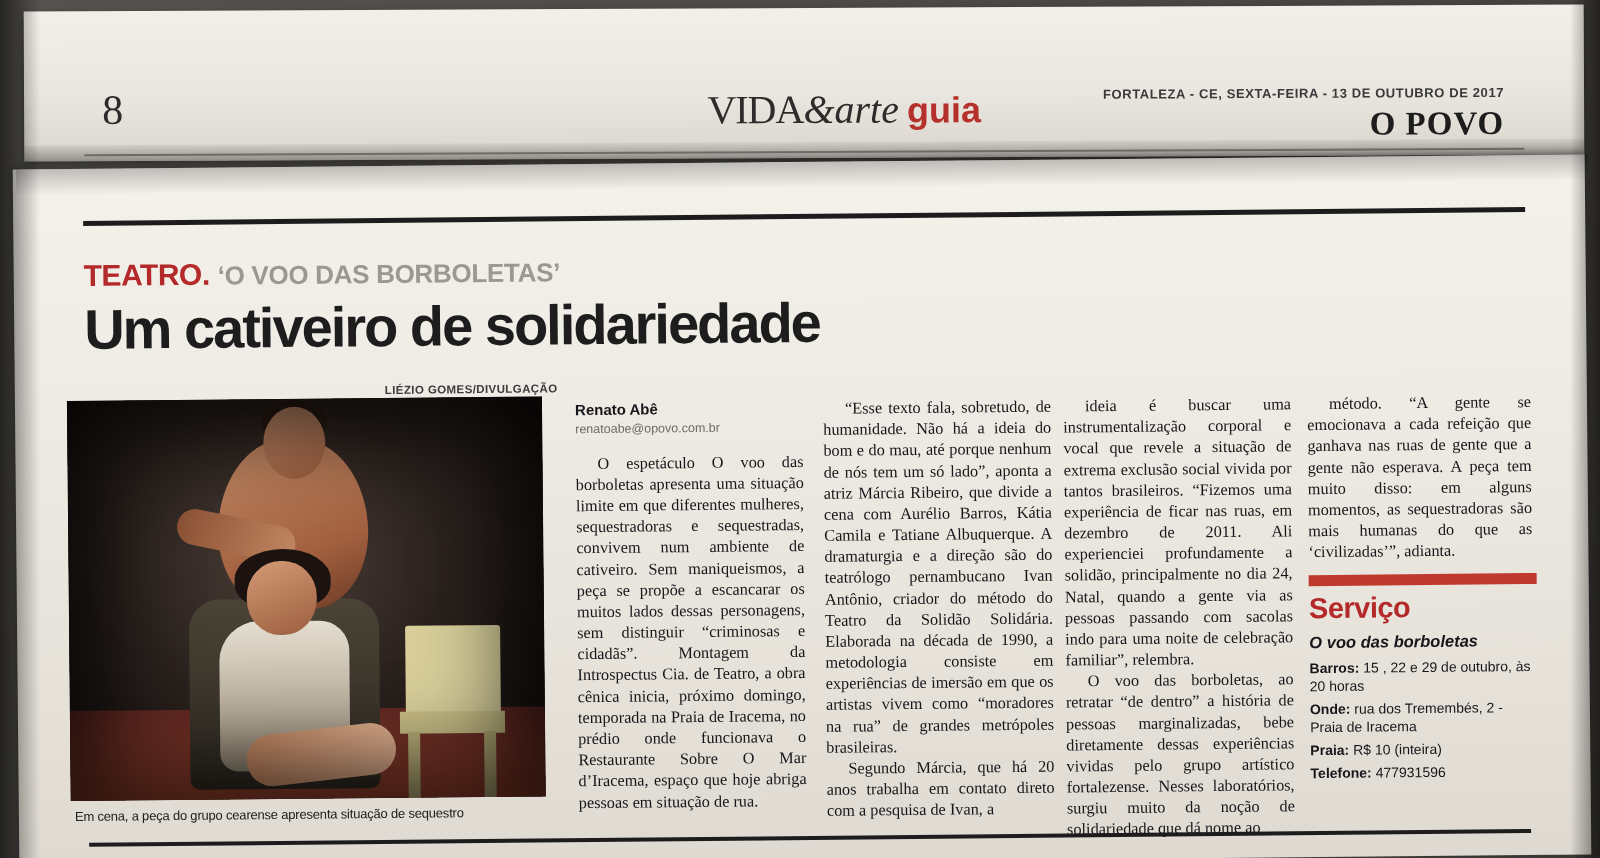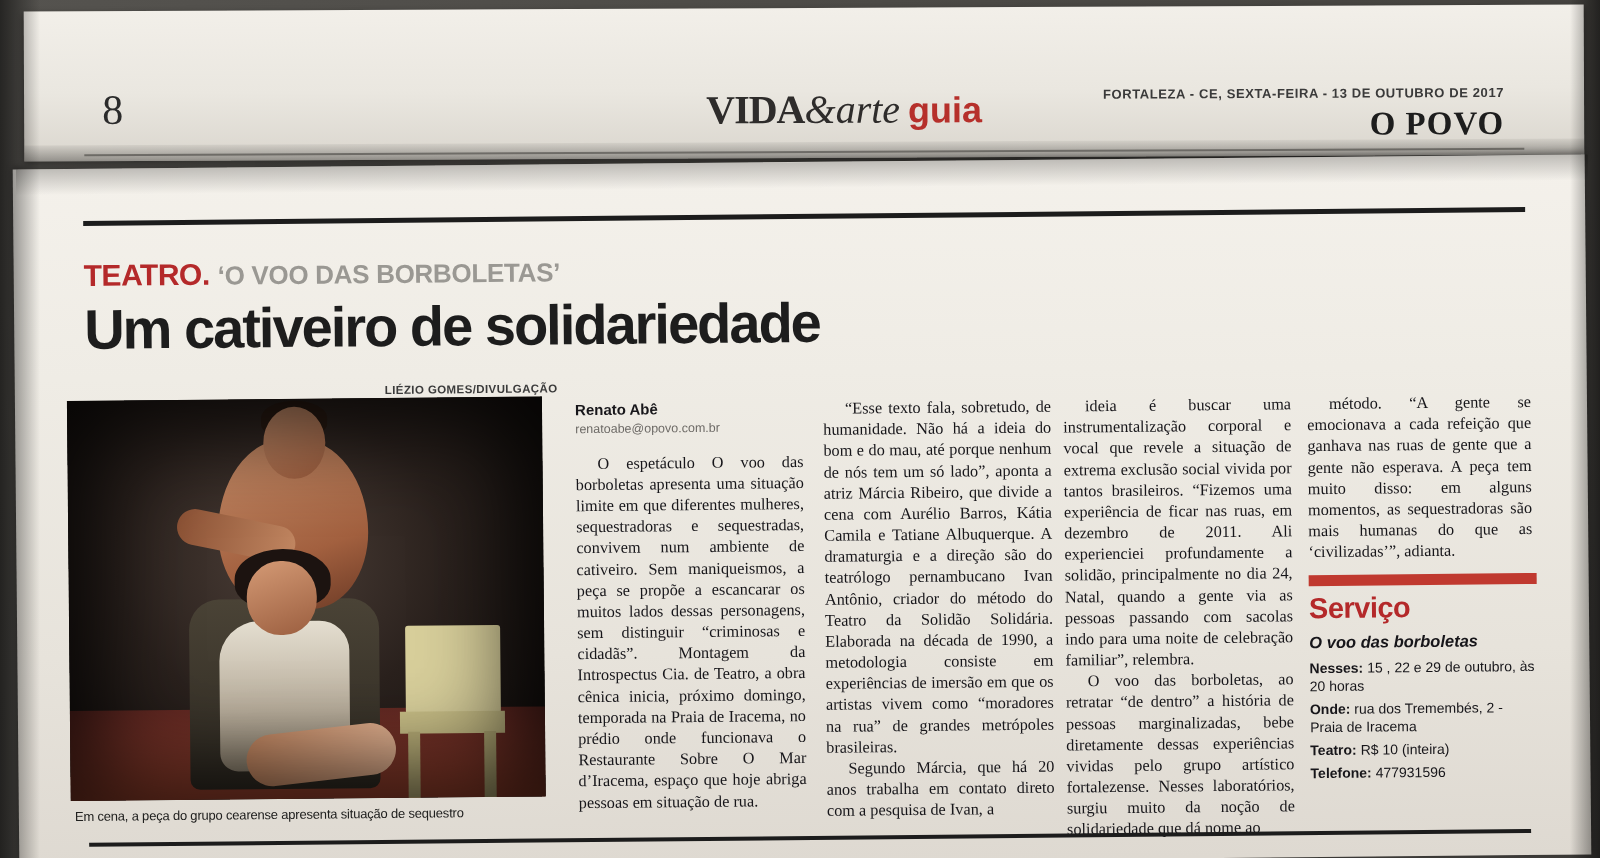--- a/index.html
+++ b/index.html
@@ -26,21 +26,21 @@
     background:linear-gradient(180deg,rgba(0,0,0,.05),rgba(0,0,0,.32));
   }
   .page-num{
     position:absolute;left:78px;top:75px;font-size:42px;color:#2b2b2b;
     font-family:"Liberation Serif", serif;letter-spacing:0;
   }
   .masthead{
     position:absolute;left:620px;top:82px;width:400px;text-align:center;
     font-size:40px;line-height:1;white-space:nowrap;
   }
-  .mh-vida{font-family:"Liberation Serif",serif;font-weight:bold;color:#2e2c2b;letter-spacing:-1px;}
+  .mh-vida{font-family:"Liberation Serif",serif;font-weight:normal;color:#2e2c2b;letter-spacing:-1px;}
   .mh-amp{font-family:"Liberation Serif",serif;color:#2e2c2b;font-style:italic;}
   .mh-arte{font-family:"Liberation Serif",serif;font-style:italic;color:#2e2c2b;text-align:center;}
   .mh-guia{font-family:"Liberation Sans",sans-serif;font-weight:bold;color:#b6302b;font-size:36px;margin-left:8px;}
   .dateline{
     position:absolute;right:80px;top:80px;font-family:"Liberation Sans",sans-serif;
     font-size:13px;letter-spacing:.6px;color:#3a3a3a;font-weight:bold;white-space:nowrap;
   }
   .brand{
     position:absolute;right:80px;top:100px;font-family:"Liberation Serif",serif;
     font-size:33px;font-weight:bold;color:#1d1d1d;letter-spacing:1px;
@@ -207,27 +207,27 @@
 
     <div class="col" id="col4">
       <p>método. “A gente se emocionava a cada refeição que ganhava nas ruas de gente que a gente não esperava. A peça tem muito disso: em alguns momentos, as sequestradoras são mais humanas do que as ‘civilizadas’”, adianta.</p>
     </div>
 
     <div class="servico">
       <div class="bar"></div>
       <h3>Serviço</h3>
       <div class="sv-title">O voo das borboletas</div>
       <div class="row">
-        <b>Nesses:</b><span> 15 , 22 e 29 de outubro, às 20 horas</span>
+        <b>Barros:</b><span> 15 , 22 e 29 de outubro, às 20 horas</span>
       </div>
       <div class="row">
         <b>Onde:</b><span> rua dos Tremembés, 2 - Praia de Iracema</span>
       </div>
       <div class="row">
-        <b>Teatro:</b><span> R$ 10 (inteira)</span>
+        <b>Praia:</b><span> R$ 10 (inteira)</span>
       </div>
       <div class="row">
         <b>Telefone:</b><span> 477931596</span>
       </div>
     </div>
 
     <div class="rule-bottom"></div>
   </div>
 
   <div class="crease"></div>

